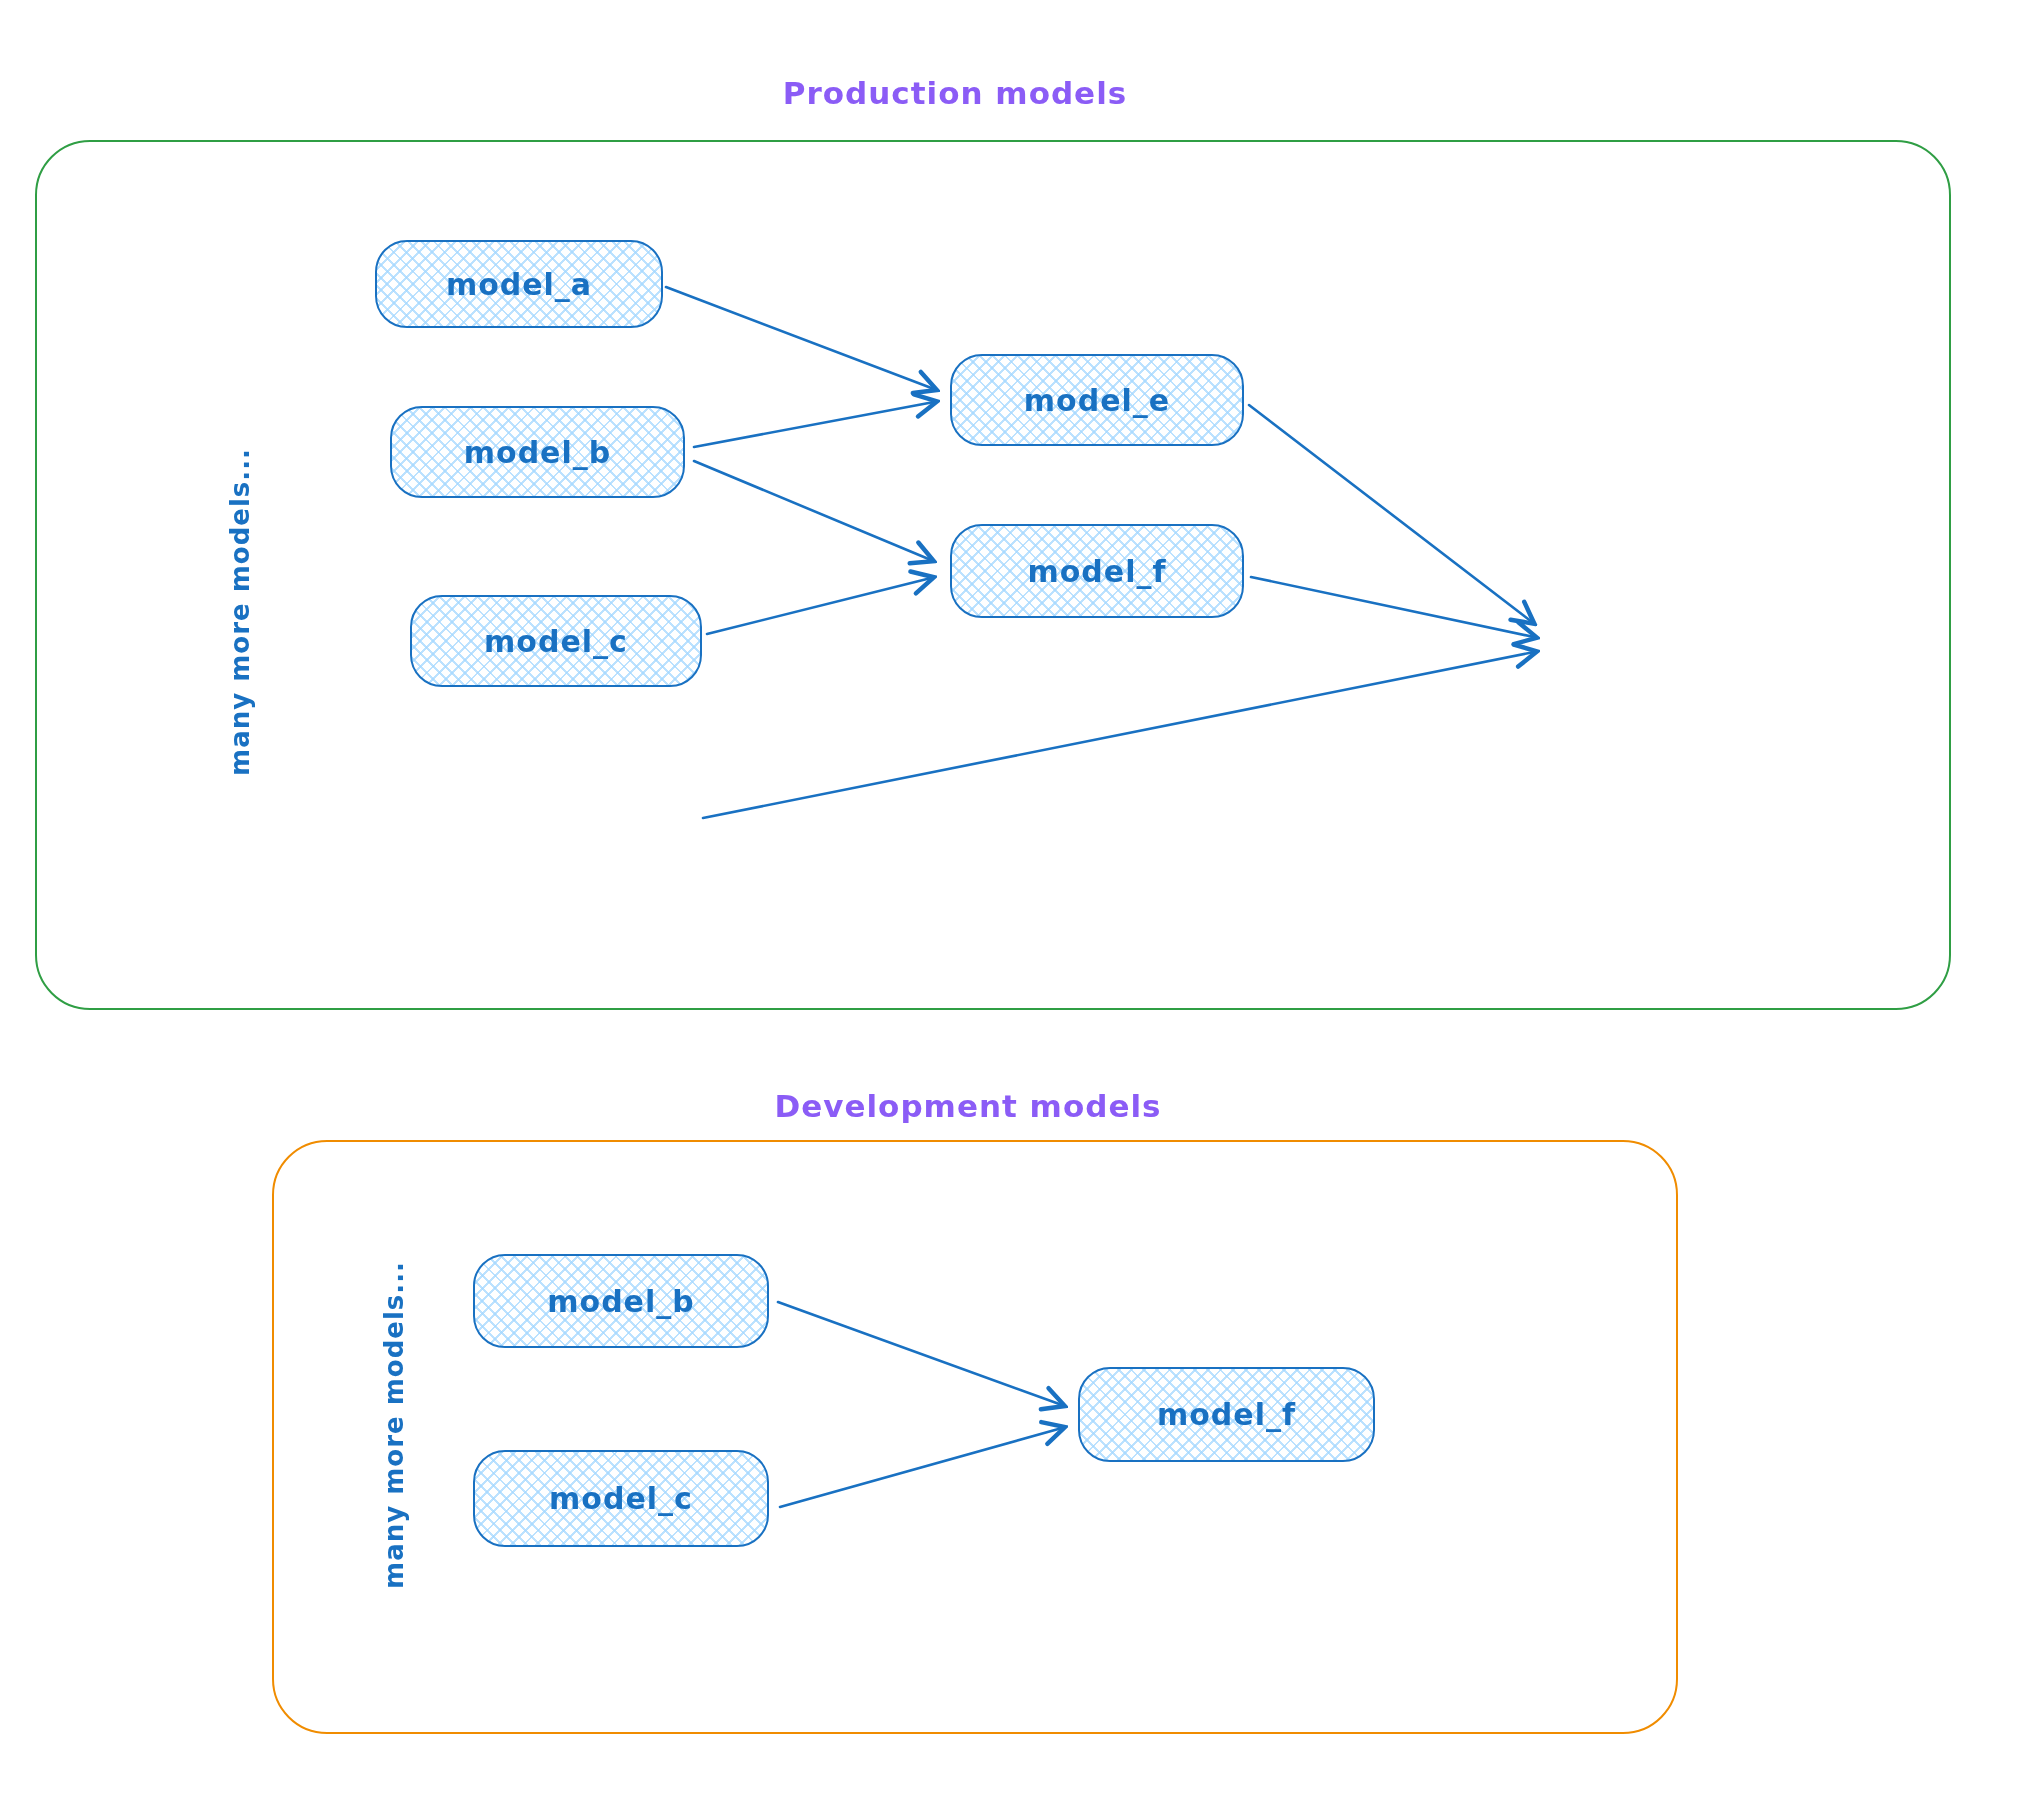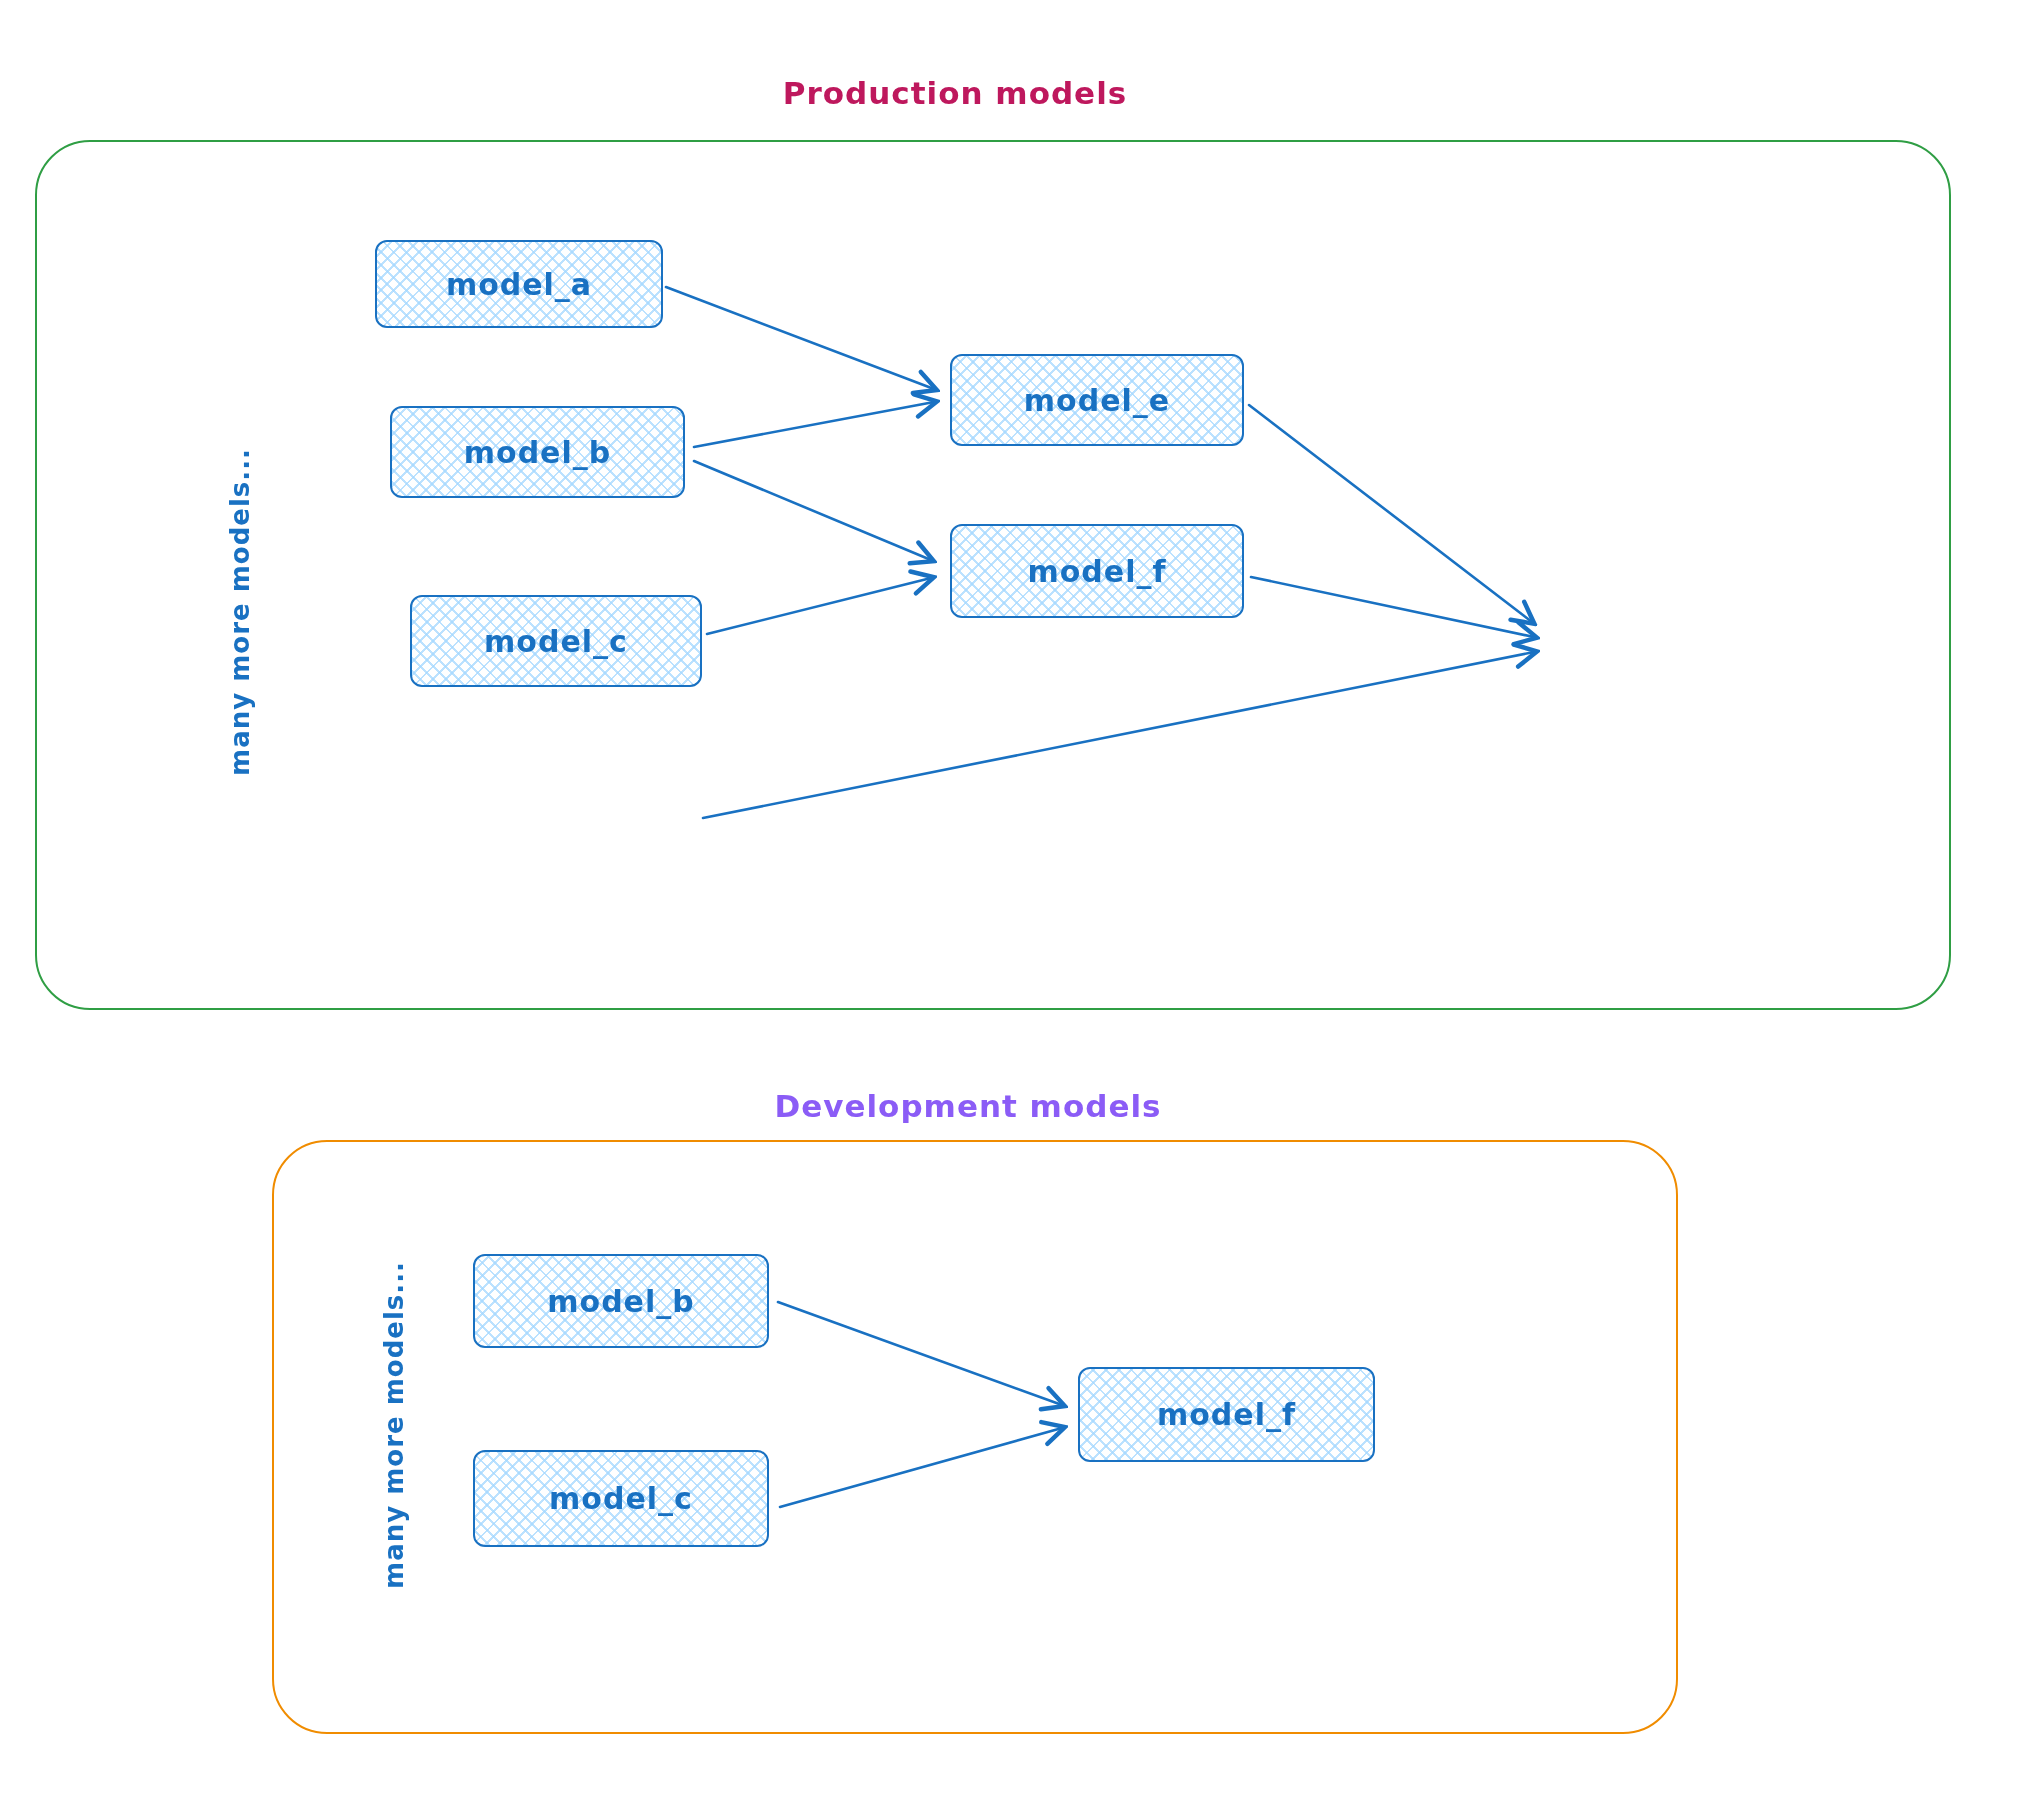--- a/index.html
+++ b/index.html
@@ -16,21 +16,21 @@
     overflow: hidden;
   }
   .section-title {
     position: absolute;
     font-size: 31px;
     font-weight: 600;
     letter-spacing: 1px;
     white-space: nowrap;
     transform: translateX(-50%);
   }
-  .section-title.production { color: #be185d; }
+  .section-title.production { color: #8b5cf6; }
   .section-title.development { color: #8b5cf6; }
 
   .container-box {
     position: absolute;
     border-radius: 55px;
     background: transparent;
   }
   .container-box.production { border: 2.5px solid #2f9e44; }
   .container-box.development { border: 2.5px solid #f08c00; }
 
@@ -41,21 +41,21 @@
     font-weight: 600;
     letter-spacing: 1px;
     white-space: nowrap;
     transform: translate(-50%, -50%) rotate(-90deg);
   }
 
   .node {
     position: absolute;
     box-sizing: border-box;
     border: 2.5px solid #1971c2;
-    border-radius: 12px;
+    border-radius: 32px;
     display: flex;
     align-items: center;
     justify-content: center;
     background:
       repeating-linear-gradient(45deg,  rgba(165,216,255,0.75) 0px, rgba(165,216,255,0.75) 2px, rgba(255,255,255,0) 2px, rgba(255,255,255,0) 9px),
       repeating-linear-gradient(135deg, rgba(165,216,255,0.75) 0px, rgba(165,216,255,0.75) 2px, rgba(255,255,255,0) 2px, rgba(255,255,255,0) 9px),
       #ffffff;
   }
   .node span {
     color: #1971c2;

